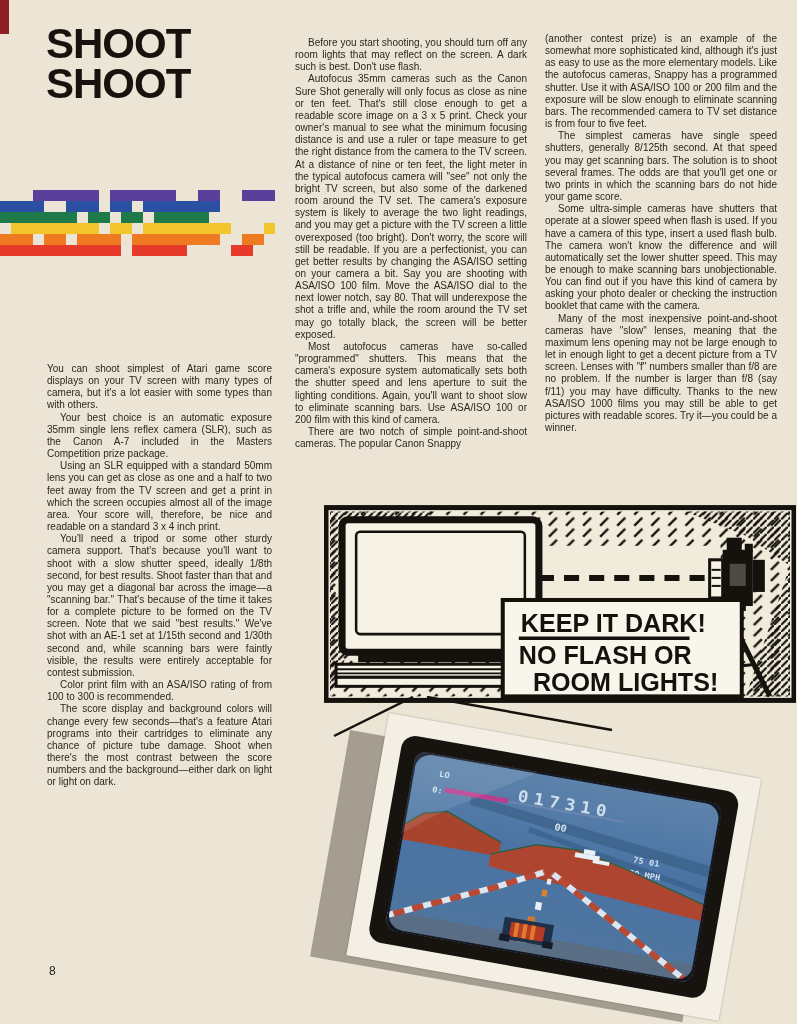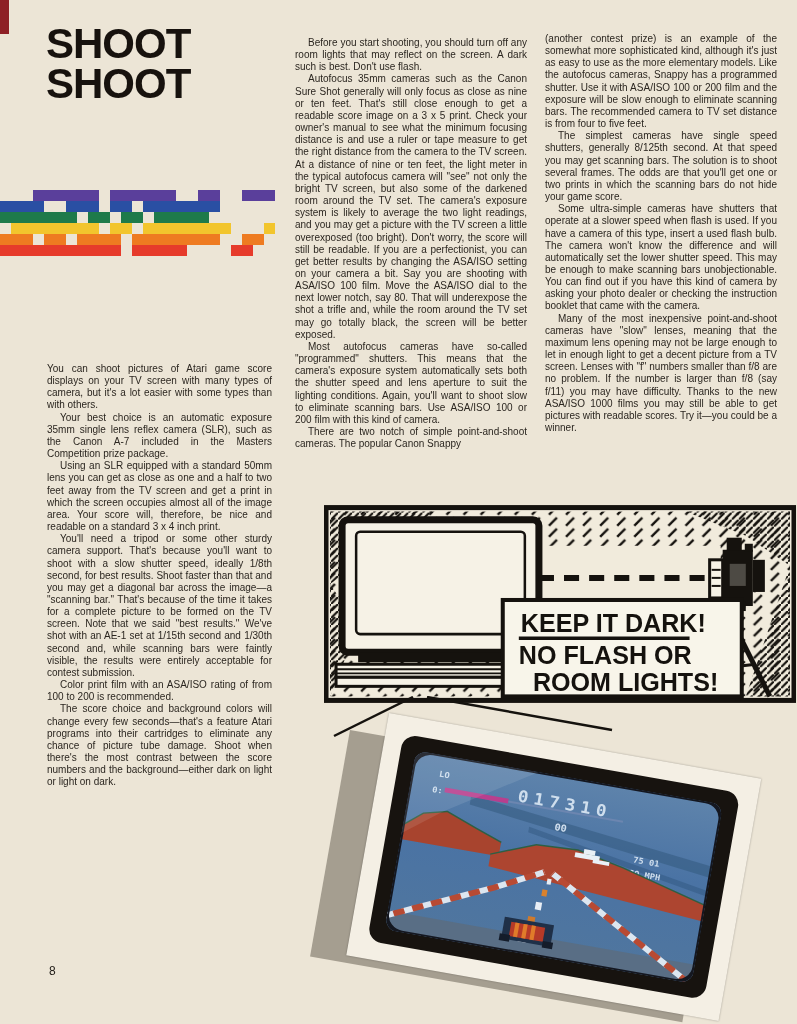--- a/index.html
+++ b/index.html
@@ -223,26 +223,26 @@
         <div class="banner-cell" style="background: rgb(230, 59, 43);"></div>
         <div class="banner-cell" style="background: rgb(230, 59, 43);"></div>
         <div class="banner-cell"></div>
         <div class="banner-cell"></div>
         <div class="banner-cell"></div>
       </div>
     </div>
 
 
   <div class="col col1">
-      <p class="noindent">You can shoot pictures of Atari game score displays on your TV screen with many types of camera, but it's a lot easier with some types than with others.</p>
+      <p class="noindent">You can shoot simplest of Atari game score displays on your TV screen with many types of camera, but it's a lot easier with some types than with others.</p>
       <p>Your best choice is an automatic exposure 35mm single lens reflex camera (SLR), such as the Canon A-7 included in the Masters Competition prize package.</p>
       <p>Using an SLR equipped with a standard 50mm lens you can get as close as one and a half to two feet away from the TV screen and get a print in which the screen occupies almost all of the image area. Your score will, therefore, be nice and readable on a standard 3 x 4 inch print.</p>
       <p>You'll need a tripod or some other sturdy camera support. That's because you'll want to shoot with a slow shutter speed, ideally 1/8th second, for best results. Shoot faster than that and you may get a diagonal bar across the image—a "scanning bar." That's because of the time it takes for a complete picture to be formed on the TV screen. Note that we said "best results." We've shot with an AE-1 set at 1/15th second and 1/30th second and, while scanning bars were faintly visible, the results were entirely acceptable for contest submission.</p>
-      <p>Color print film with an ASA/ISO rating of from 100 to 200 is recommended.</p>
-      <p>The score choice and background colors will change every few seconds—that's a feature Atari programs into their cartridges to eliminate any chance of picture tube damage. Shoot when there's the most contrast between the score numbers and the background—either dark on light or light on dark.</p>
+      <p>Color print film with an ASA/ISO rating of from 100 to 300 is recommended.</p>
+      <p>The score display and background colors will change every few seconds—that's a feature Atari programs into their cartridges to eliminate any chance of picture tube damage. Shoot when there's the most contrast between the score numbers and the background—either dark on light or light on dark.</p>
     </div>
   <div class="col col2">
       <p>Before you start shooting, you should turn off any room lights that may reflect on the screen. A dark such is best. Don't use flash.</p>
       <p>Autofocus 35mm cameras such as the Canon Sure Shot generally will only focus as close as nine or ten feet. That's still close enough to get a readable score image on a 3 x 5 print. Check your owner's manual to see what the minimum focusing distance is and use a ruler or tape measure to get the right distance from the camera to the TV screen. At a distance of nine or ten feet, the light meter in the typical autofocus camera will "see" not only the bright TV screen, but also some of the darkened room around the TV set. The camera's exposure system is likely to average the two light readings, and you may get a picture with the TV screen a little overexposed (too bright). Don't worry, the score will still be readable. If you are a perfectionist, you can get better results by changing the ASA/ISO setting on your camera a bit. Say you are shooting with ASA/ISO 100 film. Move the ASA/ISO dial to the next lower notch, say 80. That will underexpose the shot a trifle and, while the room around the TV set may go totally black, the screen will be better exposed.</p>
       <p>Most autofocus cameras have so-called "programmed" shutters. This means that the camera's exposure system automatically sets both the shutter speed and lens aperture to suit the lighting conditions. Again, you'll want to shoot slow to eliminate scanning bars. Use ASA/ISO 100 or 200 film with this kind of camera.</p>
       <p>There are two notch of simple point-and-shoot cameras. The popular Canon Snappy</p>
     </div>
   <div class="col col3">
       <p class="noindent">(another contest prize) is an example of the somewhat more sophisticated kind, although it's just as easy to use as the more elementary models. Like the autofocus cameras, Snappy has a programmed shutter. Use it with ASA/ISO 100 or 200 film and the exposure will be slow enough to eliminate scanning bars. The recommended camera to TV set distance is from four to five feet.</p>
       <p>The simplest cameras have single speed shutters, generally 8/125th second. At that speed you may get scanning bars. The solution is to shoot several frames. The odds are that you'll get one or two prints in which the scanning bars do not hide your game score.</p>

